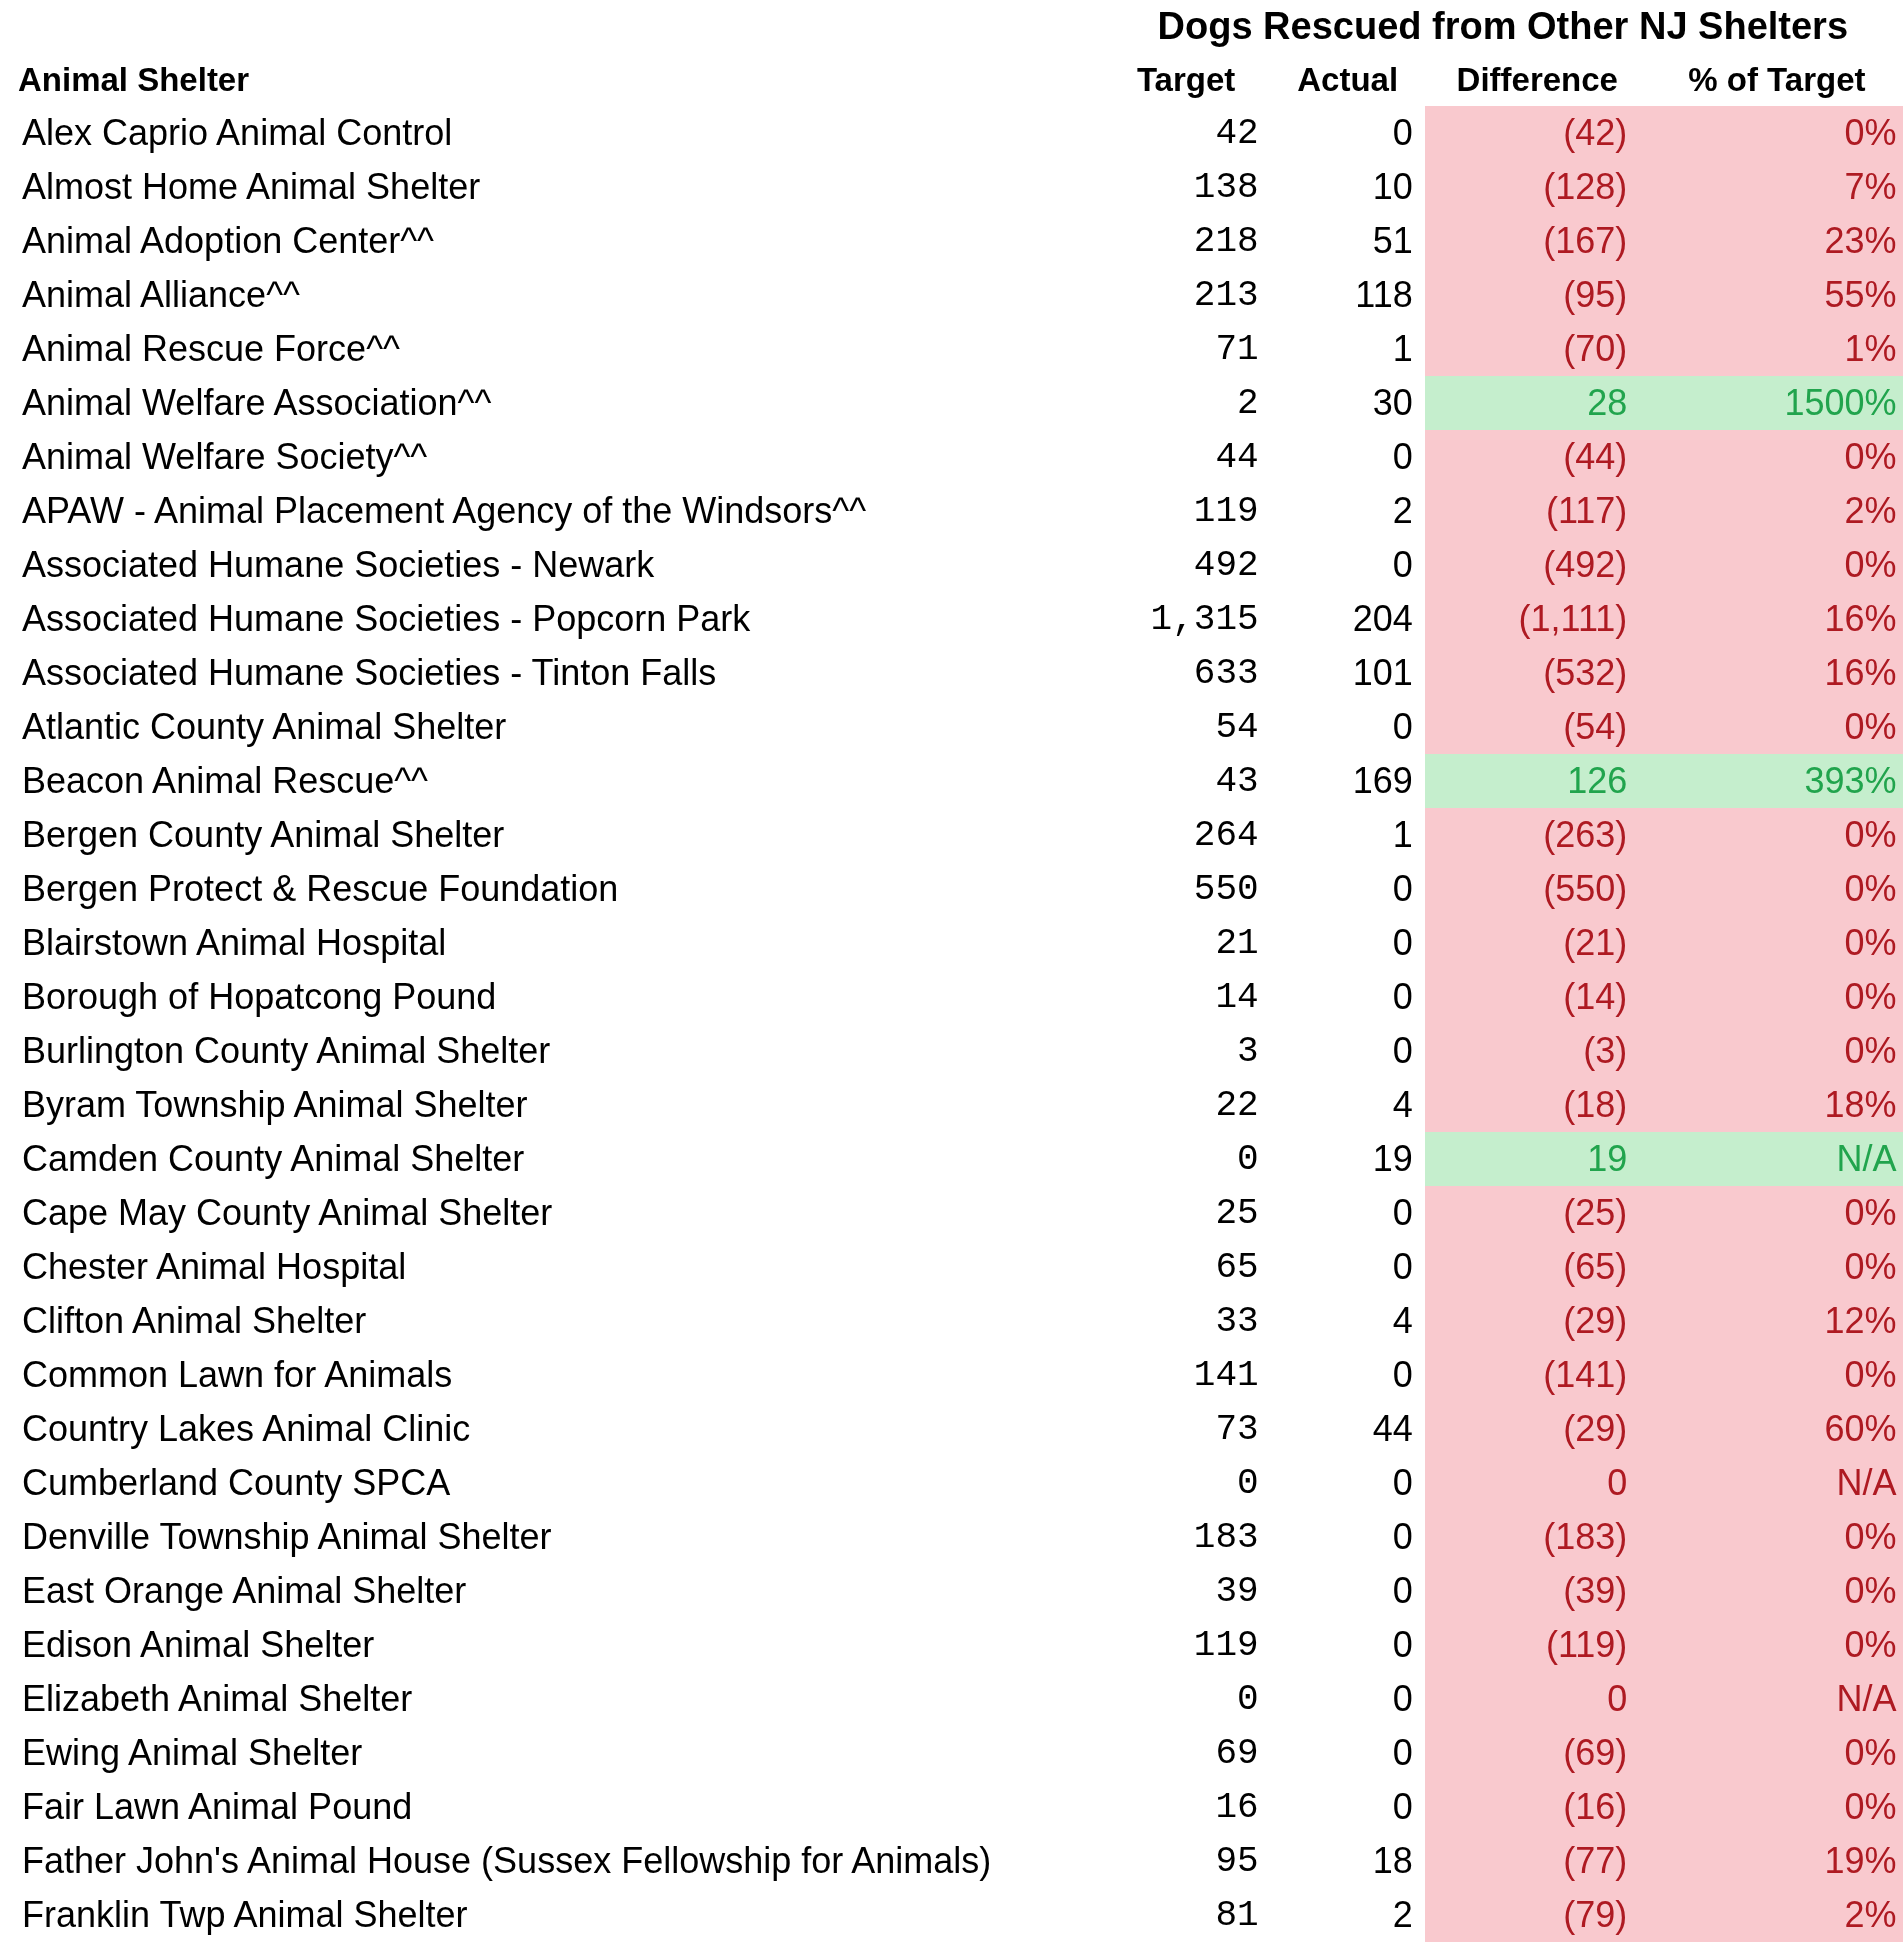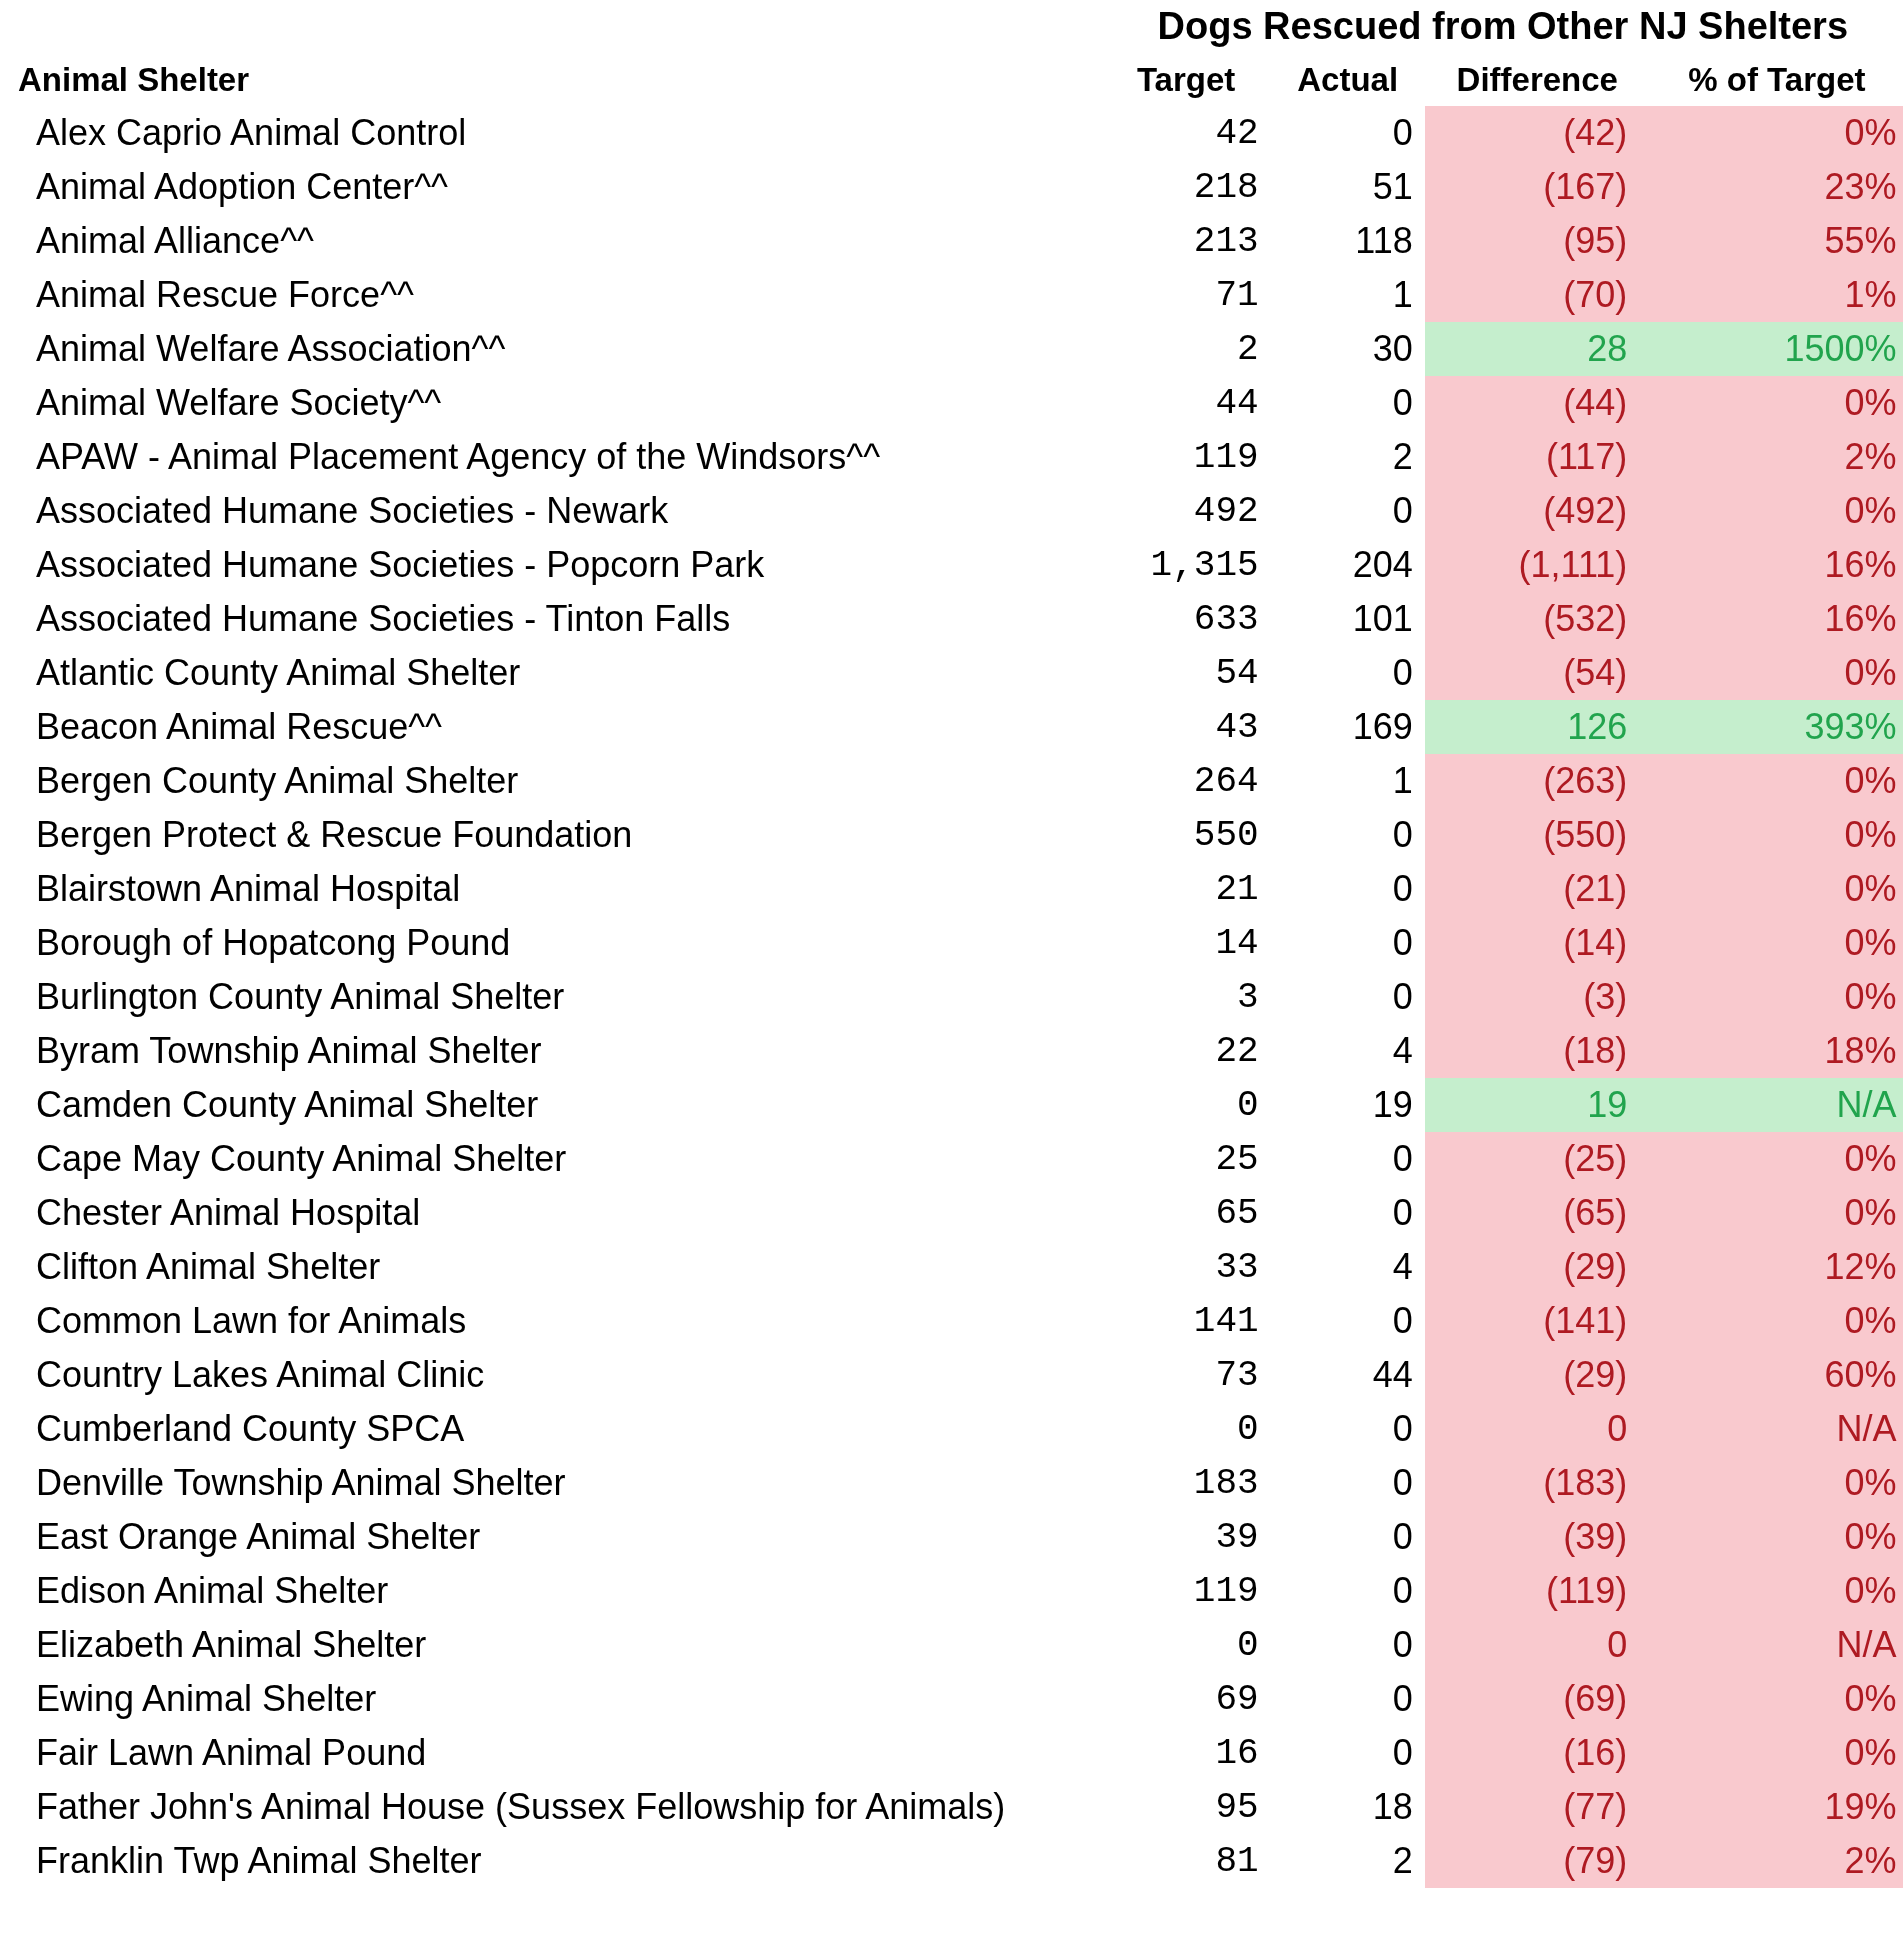--- a/index.html
+++ b/index.html
@@ -31,21 +31,21 @@
     height: 53px;
     font-size: 33px;
     font-weight: bold;
   }
   th.col-shelter { text-align: left; padding-left: 18px; }
   th.col-num   { text-align: center; }
   tbody td {
     height: 54px;
     font-size: 36px;
   }
-  td.shelter { text-align: left; padding-left: 36px; }
+  td.shelter { text-align: left; padding-left: 22px; }
   td.num { text-align: right; }
   td.c-target { padding-right: 12px; font-family: Liberation Mono, monospace; }
   td.c-actual { padding-right: 12px; }
   td.c-diff   { padding-right: 22.5px; }
   td.c-pct    { padding-right: 7.5px; }
   tr.neg td.hl { background: var(--neg-fill, #F9C9CE); color: var(--neg-text, #AE1A22); }
   tr.pos td.hl { background: var(--pos-fill, #C5EECD); color: var(--pos-text, #21A44D); }
 </style>
 </head>
 <body>
@@ -73,20 +73,27 @@
   </thead>
   <tbody>
       <tr class="neg">
     <td class="shelter">Alex Caprio Animal Control</td>
     <td class="num c-target">42</td>
     <td class="num c-actual">0</td>
     <td class="num c-diff hl">(42)</td>
     <td class="num c-pct hl">0%</td>
   </tr>
       <tr class="neg">
+    <td class="shelter">Almost Home Animal Shelter</td>
+    <td class="num c-target">138</td>
+    <td class="num c-actual">10</td>
+    <td class="num c-diff hl">(128)</td>
+    <td class="num c-pct hl">7%</td>
+  </tr>
+      <tr class="neg">
     <td class="shelter">Animal Adoption Center^^</td>
     <td class="num c-target">218</td>
     <td class="num c-actual">51</td>
     <td class="num c-diff hl">(167)</td>
     <td class="num c-pct hl">23%</td>
   </tr>
       <tr class="neg">
     <td class="shelter">Animal Alliance^^</td>
     <td class="num c-target">213</td>
     <td class="num c-actual">118</td>

